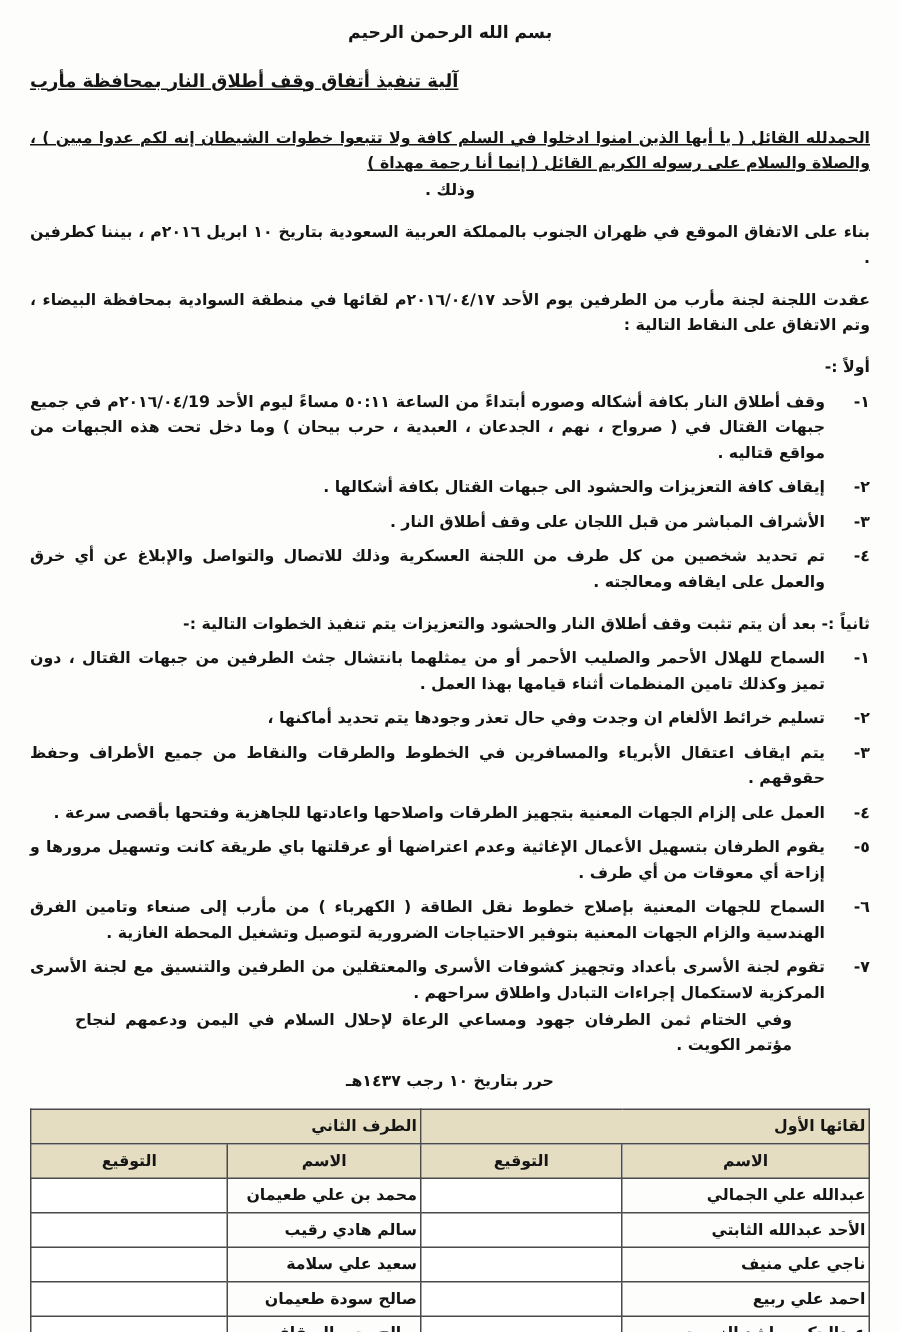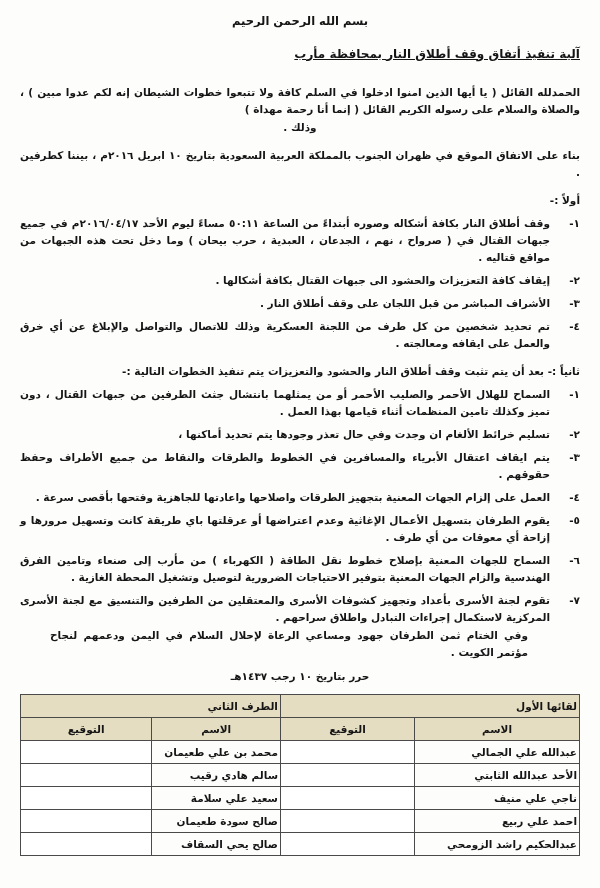--- a/index.html
+++ b/index.html
@@ -7,22 +7,22 @@
     width: 600px; height: 888px;
     overflow: hidden;
     background: #fdfdfc;
     font-family: "DejaVu Sans", sans-serif;
     font-weight: 700;
     color: #151515;
     direction: rtl;
   }
   .doc { padding: 4px 20px 0 20px; font-size: 10.5px; line-height: 1.62; }
   .basmala { text-align: center; font-size: 11.5px; margin-top: 8px; }
-  .title   { text-align: right; font-size: 12px; text-decoration: underline; margin-top: 14px; }
-  .intro   { margin: 20px 0 0 0; text-align: justify; }
+  .title   { text-align: left; font-size: 12px; text-decoration: underline; margin-top: 14px; }
+  .intro   { margin: 20px 0 0 0; text-align: justify; text-decoration: underline; }
   .waba3d-line { text-align: center; margin-top: 1px; }
   p { margin: 0; }
   .para  { margin-top: 11px; text-align: justify; }
   .sec-head { margin-top: 11px; text-align: justify; }
   .items .item { display: flex; margin-top: 6px; }
   .items .num { flex: 0 0 30px; min-width: 30px; }
   .items .txt { flex: 1; text-align: justify; }
   .closing  { margin-top: 1px; padding: 0 52px 0 30px; text-align: justify; }
   .dateline { text-align: center; margin-top: 7px; }
 
@@ -52,28 +52,29 @@
   <div class="basmala">بسم الله الرحمن الرحيم</div>
 
   <div class="title">آلية تنفيذ أتفاق وقف أطلاق النار بمحافظة مأرب</div>
 
   <p class="intro">الحمدلله القائل ( يا أيها الذين امنوا ادخلوا في السلم كافة ولا تتبعوا خطوات الشيطان إنه لكم عدوا مبين ) ، والصلاة والسلام على رسوله الكريم القائل ( إنما أنا رحمة مهداة )</p>
 
   <div class="waba3d-line">وذلك .</div>
 
   <p class="para">بناء على الاتفاق الموقع في ظهران الجنوب بالمملكة العربية السعودية بتاريخ ١٠ ابريل ٢٠١٦م ، بيننا كطرفين .</p>
 
+  <p class="para">عقدت اللجنة لجنة مأرب من الطرفين يوم الأحد ٢٠١٦/٠٤/١٧م لقائها في منطقة السوادية بمحافظة البيضاء ، وتم الاتفاق على النقاط التالية :</p>
 
   <div class="sec-head">أولاً :-</div>
 
   <div class="items">
 
       <div class="item">
         <span class="num">١-</span>
-        <span class="txt">وقف أطلاق النار بكافة أشكاله وصوره أبتداءً من الساعة ٥٠:١١ مساءً ليوم الأحد ٢٠١٦/٠٤/١٧م في جميع جبهات القتال في ( صرواح ، نهم ، الجدعان ، العبدية ، حرب بيحان ) وما دخل تحت هذه الجبهات من مواقع قتاليه .</span>
+        <span class="txt">وقف أطلاق النار بكافة أشكاله وصوره أبتداءً من الساعة ٥٠:١١ مساءً ليوم الأحد ٢٠١٦/٠٤/19م في جميع جبهات القتال في ( صرواح ، نهم ، الجدعان ، العبدية ، حرب بيحان ) وما دخل تحت هذه الجبهات من مواقع قتاليه .</span>
       </div>
 
       <div class="item">
         <span class="num">٢-</span>
         <span class="txt">إيقاف كافة التعزيزات والحشود الى جبهات القتال بكافة أشكالها .</span>
       </div>
 
       <div class="item">
         <span class="num">٣-</span>
         <span class="txt">الأشراف المباشر من قبل اللجان على وقف أطلاق النار .</span>

